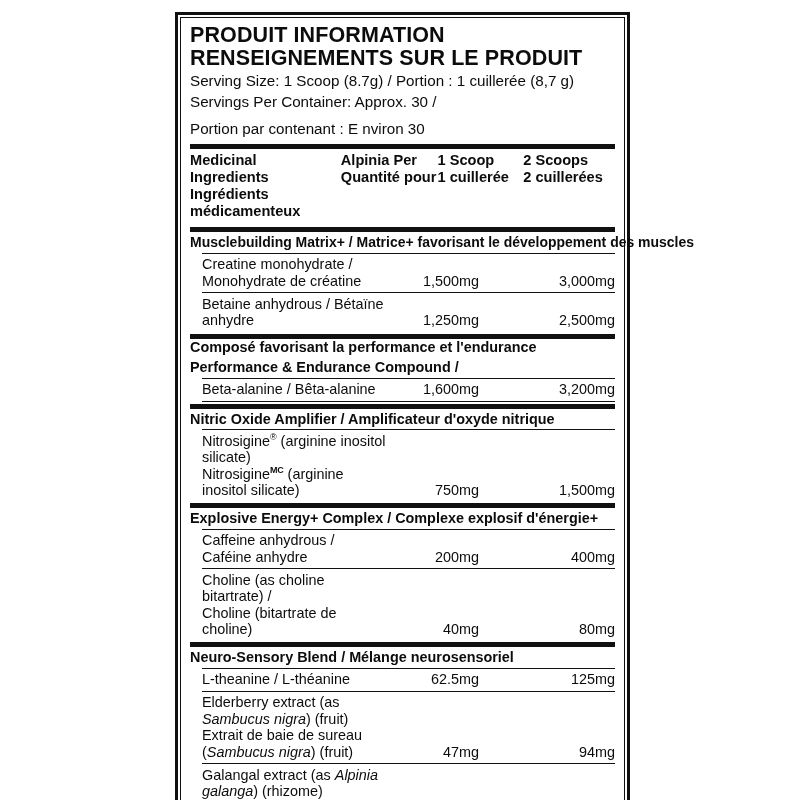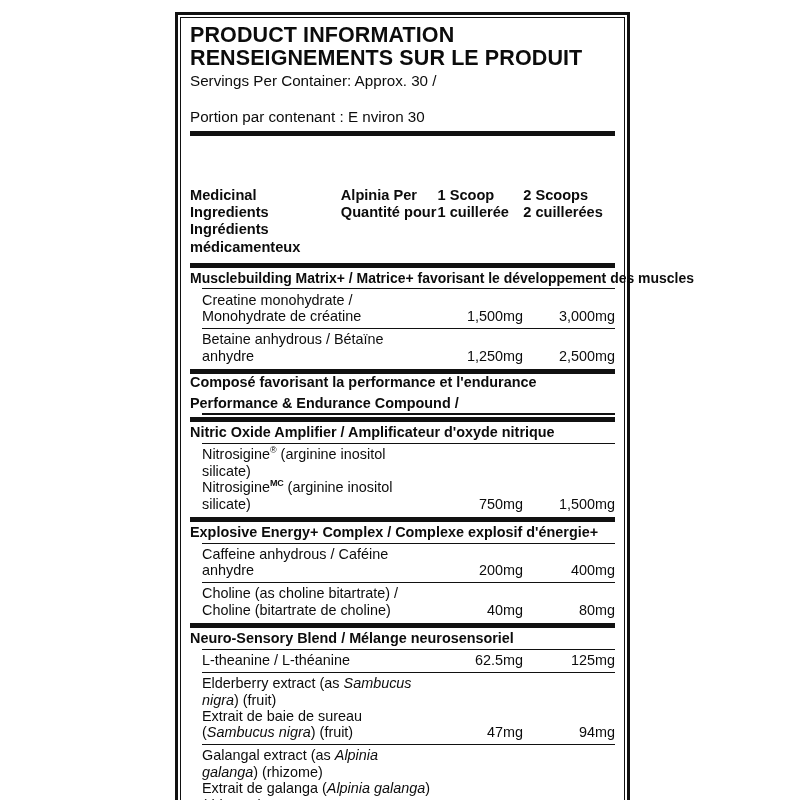--- a/index.html
+++ b/index.html
@@ -31,39 +31,38 @@
     font-weight:bold;
     font-size:21.5px;
     line-height:23px;
     letter-spacing:0.1px;
   }
   .serving-line {
     font-size:15.2px;
     line-height:18.5px;
     margin-top:2px;
   }
-  .serving-line.tight { margin-top:17px; }
+  .serving-line.tight { margin-top:9px; }
 
   
   .bar-thick {
     height:5px; background:#111;
     margin:5px 0 0 0;
   }
   .rule-hair { height:1px; background:#111; }
 
   
   .colhead {
     display:flex;
     align-items:flex-start;
     font-weight:bold;
     font-size:14.6px;
     line-height:17.2px;
     padding-top:3px;
     padding-bottom:2px;
-    margin-top:48px;
   }
   .colhead .c-name { flex:1 1 auto; }
   .colhead .c-amt  { width:99px; text-align:left; padding-left:2px;}
   .colhead .c-s1   { width:86px; text-align:left; }
   .colhead .c-s2   { width:92px; }
   .colhead .l2 { display:block; }
 
   
   .sec-head {
     font-weight:bold;
@@ -82,37 +81,38 @@
   .ing-wrap { padding-left:12px; }
   .ing {
     display:flex;
     align-items:flex-end;
     font-size:14.4px;
     line-height:16.4px;
     padding:2.5px 0 3px 0;
   }
   .ing .i-name { flex:1 1 auto; padding-right:6px; }
   .ing .i-v1 { width:86px; text-align:right; flex:0 0 86px; }
-  .ing .i-v2 { width:92px; text-align:right; flex:0 0 92px; }
+  .ing .i-v2 { width:92px; text-align:right; flex:0 0 92px;margin-left:44px; }
   .ing .sub { display:block; }
   .ing i { font-style:italic; }
   sup { font-size:9px; vertical-align:super; line-height:0; }
   .sup-mc { font-size:9px; vertical-align:super; line-height:0; font-weight:bold; letter-spacing:-0.2px;margin-top:48px;}
 </style>
 </head>
 <body>
 
 <div id="label-root">
 
   <div class="panel-outer">
   <div class="panel-inner">
 
-    <div class="title">PRODUCT INFORMATION</div>
+    <div class="title">PRODUIT INFORMATION</div>
     <div class="title">RENSEIGNEMENTS SUR LE PRODUIT</div>
 
+    <div class="serving-line">Serving Size: 1 Scoop (8.7g) / Portion : 1 cuillerée (8,7 g)</div>
     <div class="serving-line">Servings Per Container: Approx. 30 /</div>
     <div class="serving-line tight">Portion par contenant : E nviron 30</div>
 
     <div class="bar-thick"></div>
 
     <div class="colhead">
       <div class="c-name">
         <span>Medicinal Ingredients</span>
         <span class="l2">Ingrédients</span>
         <span class="l2">médicamenteux</span>
@@ -150,20 +150,25 @@
                 <div class="i-v2">2,500mg</div>
               </div>
             </div>
             <div class="bar-thick" style="margin-top: 2px;"></div>
           </div>
           <div>
             <div class="sec-head" style="padding-top: 0px;">Composé favorisant la performance et l'endurance</div>
             <div class="sec-head">Performance &amp; Endurance Compound /</div>
             <div class="ing-wrap">
               <div class="rule-hair"></div>
+              <div class="ing">
+                <div class="i-name">Beta-alanine / Bêta-alanine</div>
+                <div class="i-v1">1,600mg</div>
+                <div class="i-v2">3,200mg</div>
+              </div>
               <div class="rule-hair"></div>
             </div>
             <div class="bar-thick" style="margin-top: 2px;"></div>
           </div>
           <div>
             <div class="sec-head">Nitric Oxide Amplifier / Amplificateur d'oxyde nitrique</div>
             <div class="ing-wrap">
               <div class="rule-hair"></div>
               <div class="ing">
                 <div class="i-name">Nitrosigine<sup>®</sup> (arginine inositol silicate)<span class="sub">Nitrosigine<span class="sup-mc">MC</span> (arginine inositol silicate)</span></div>

